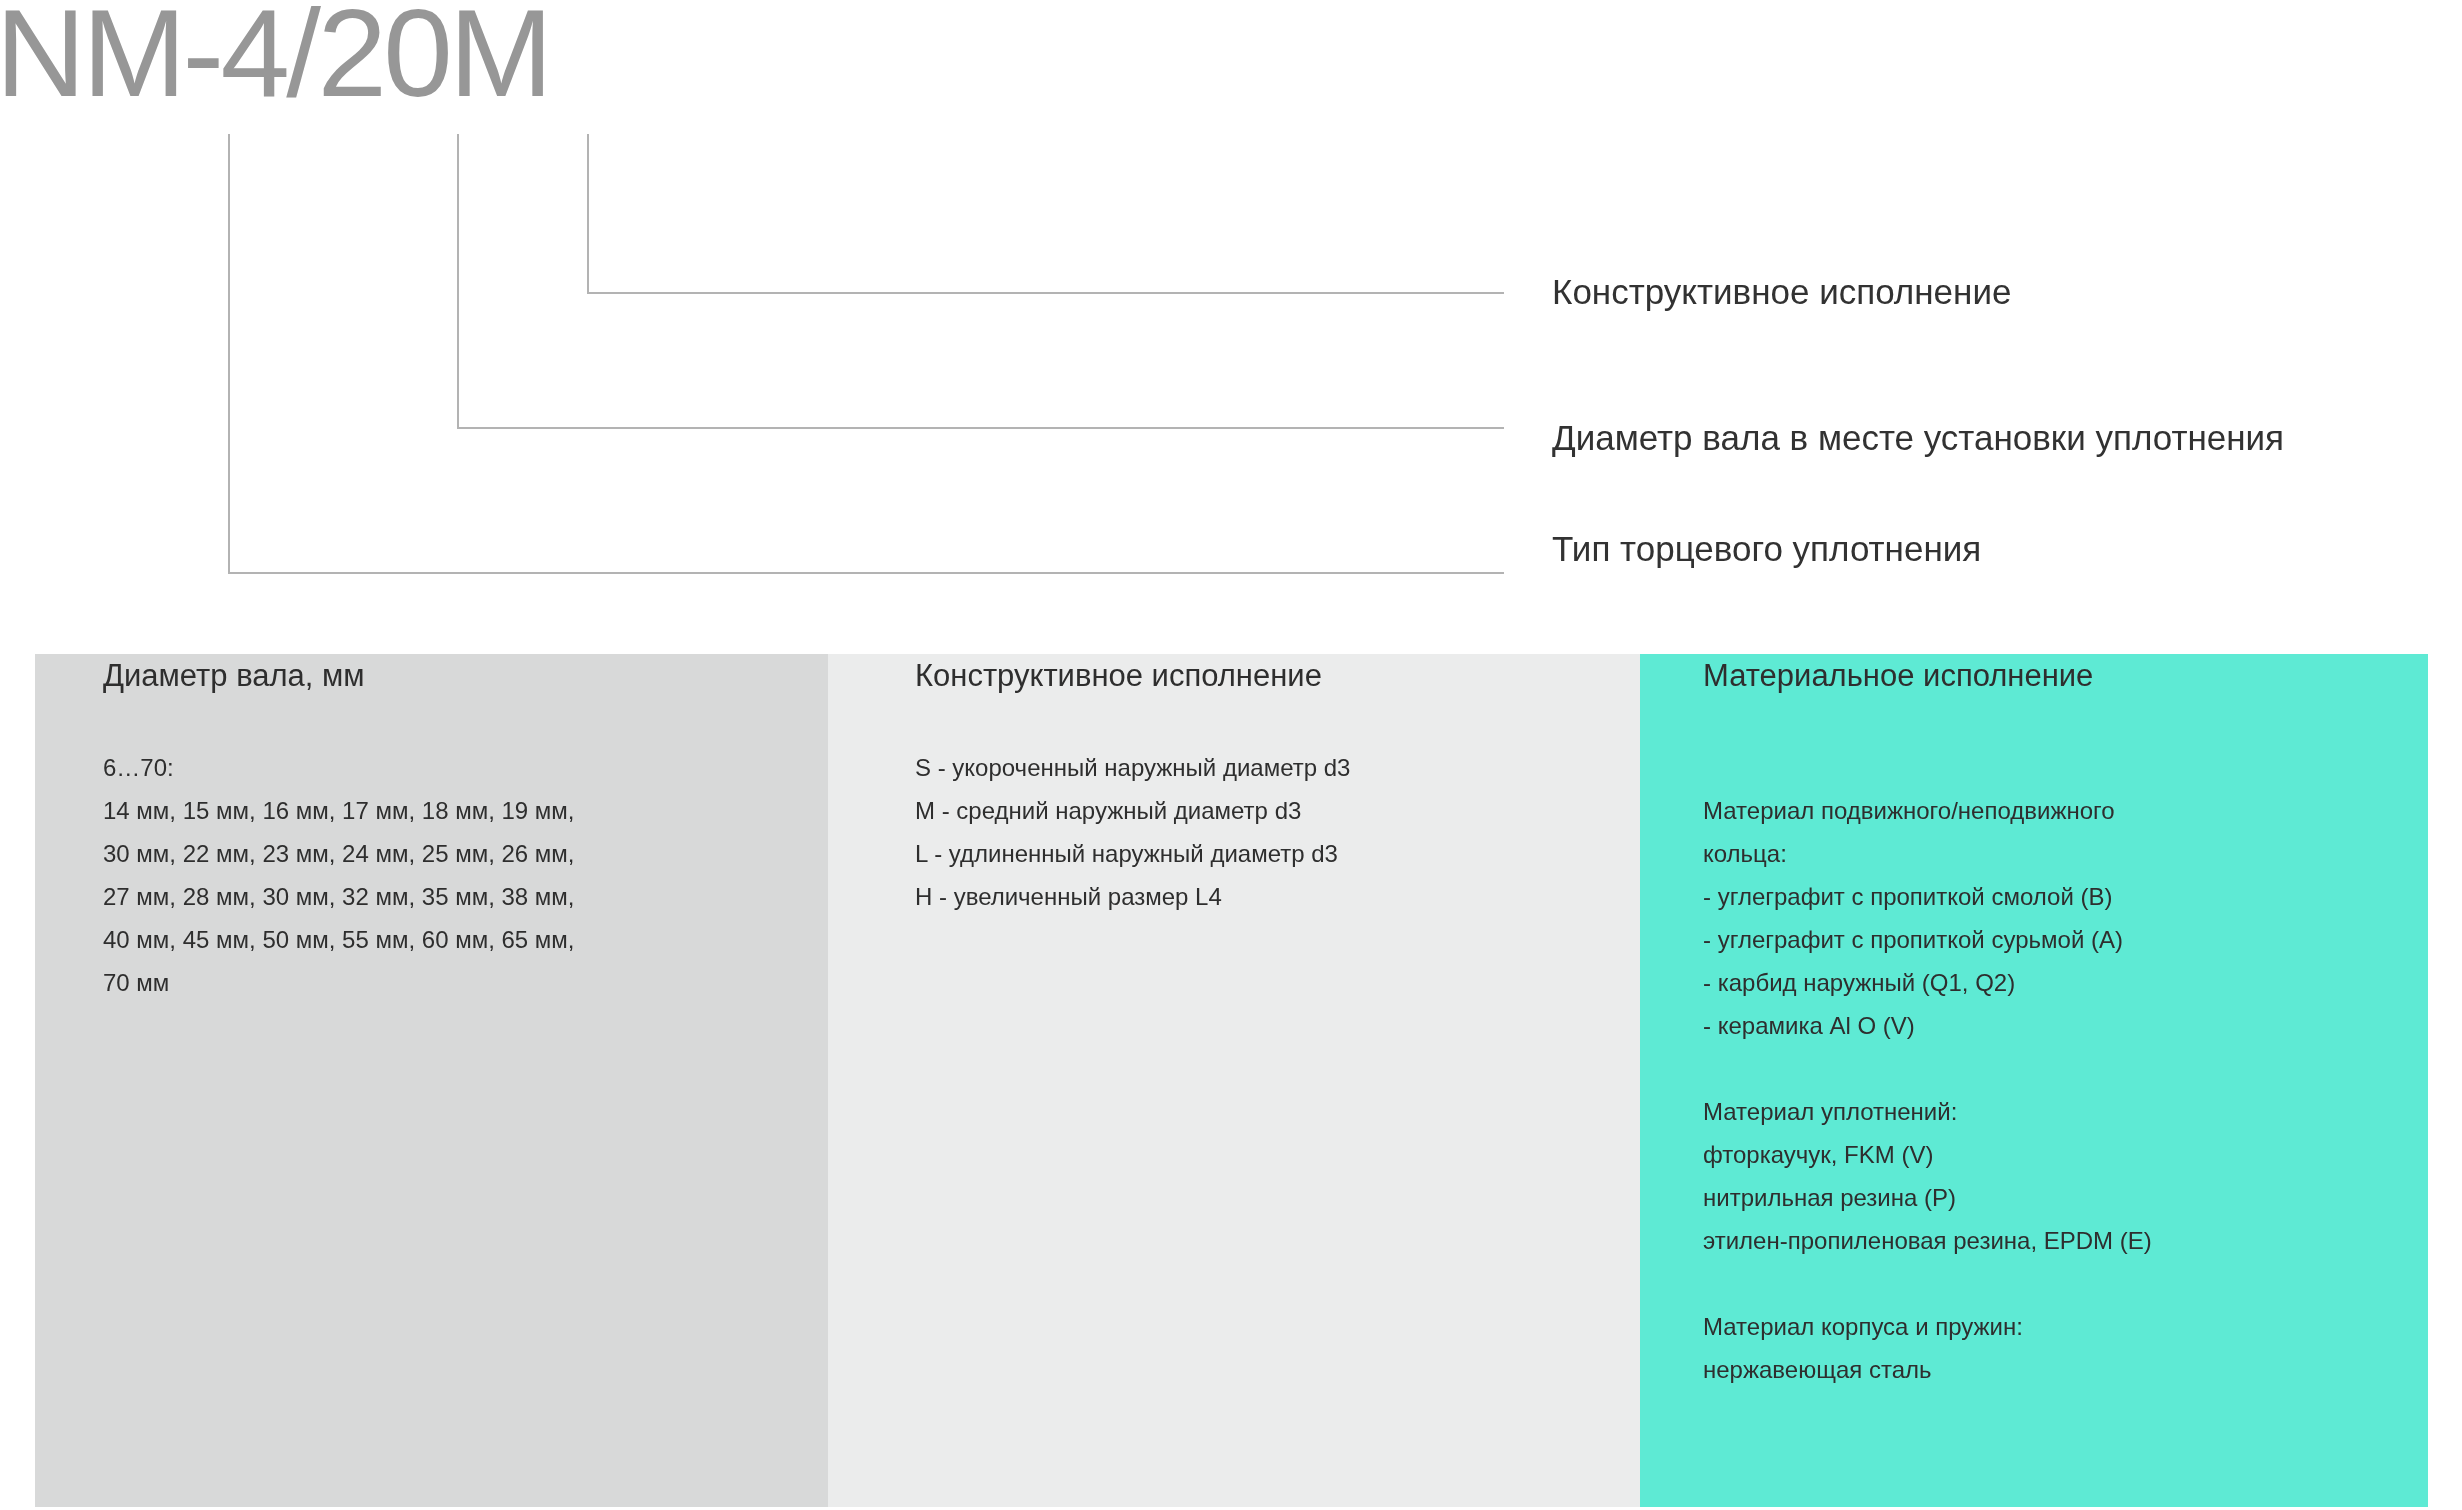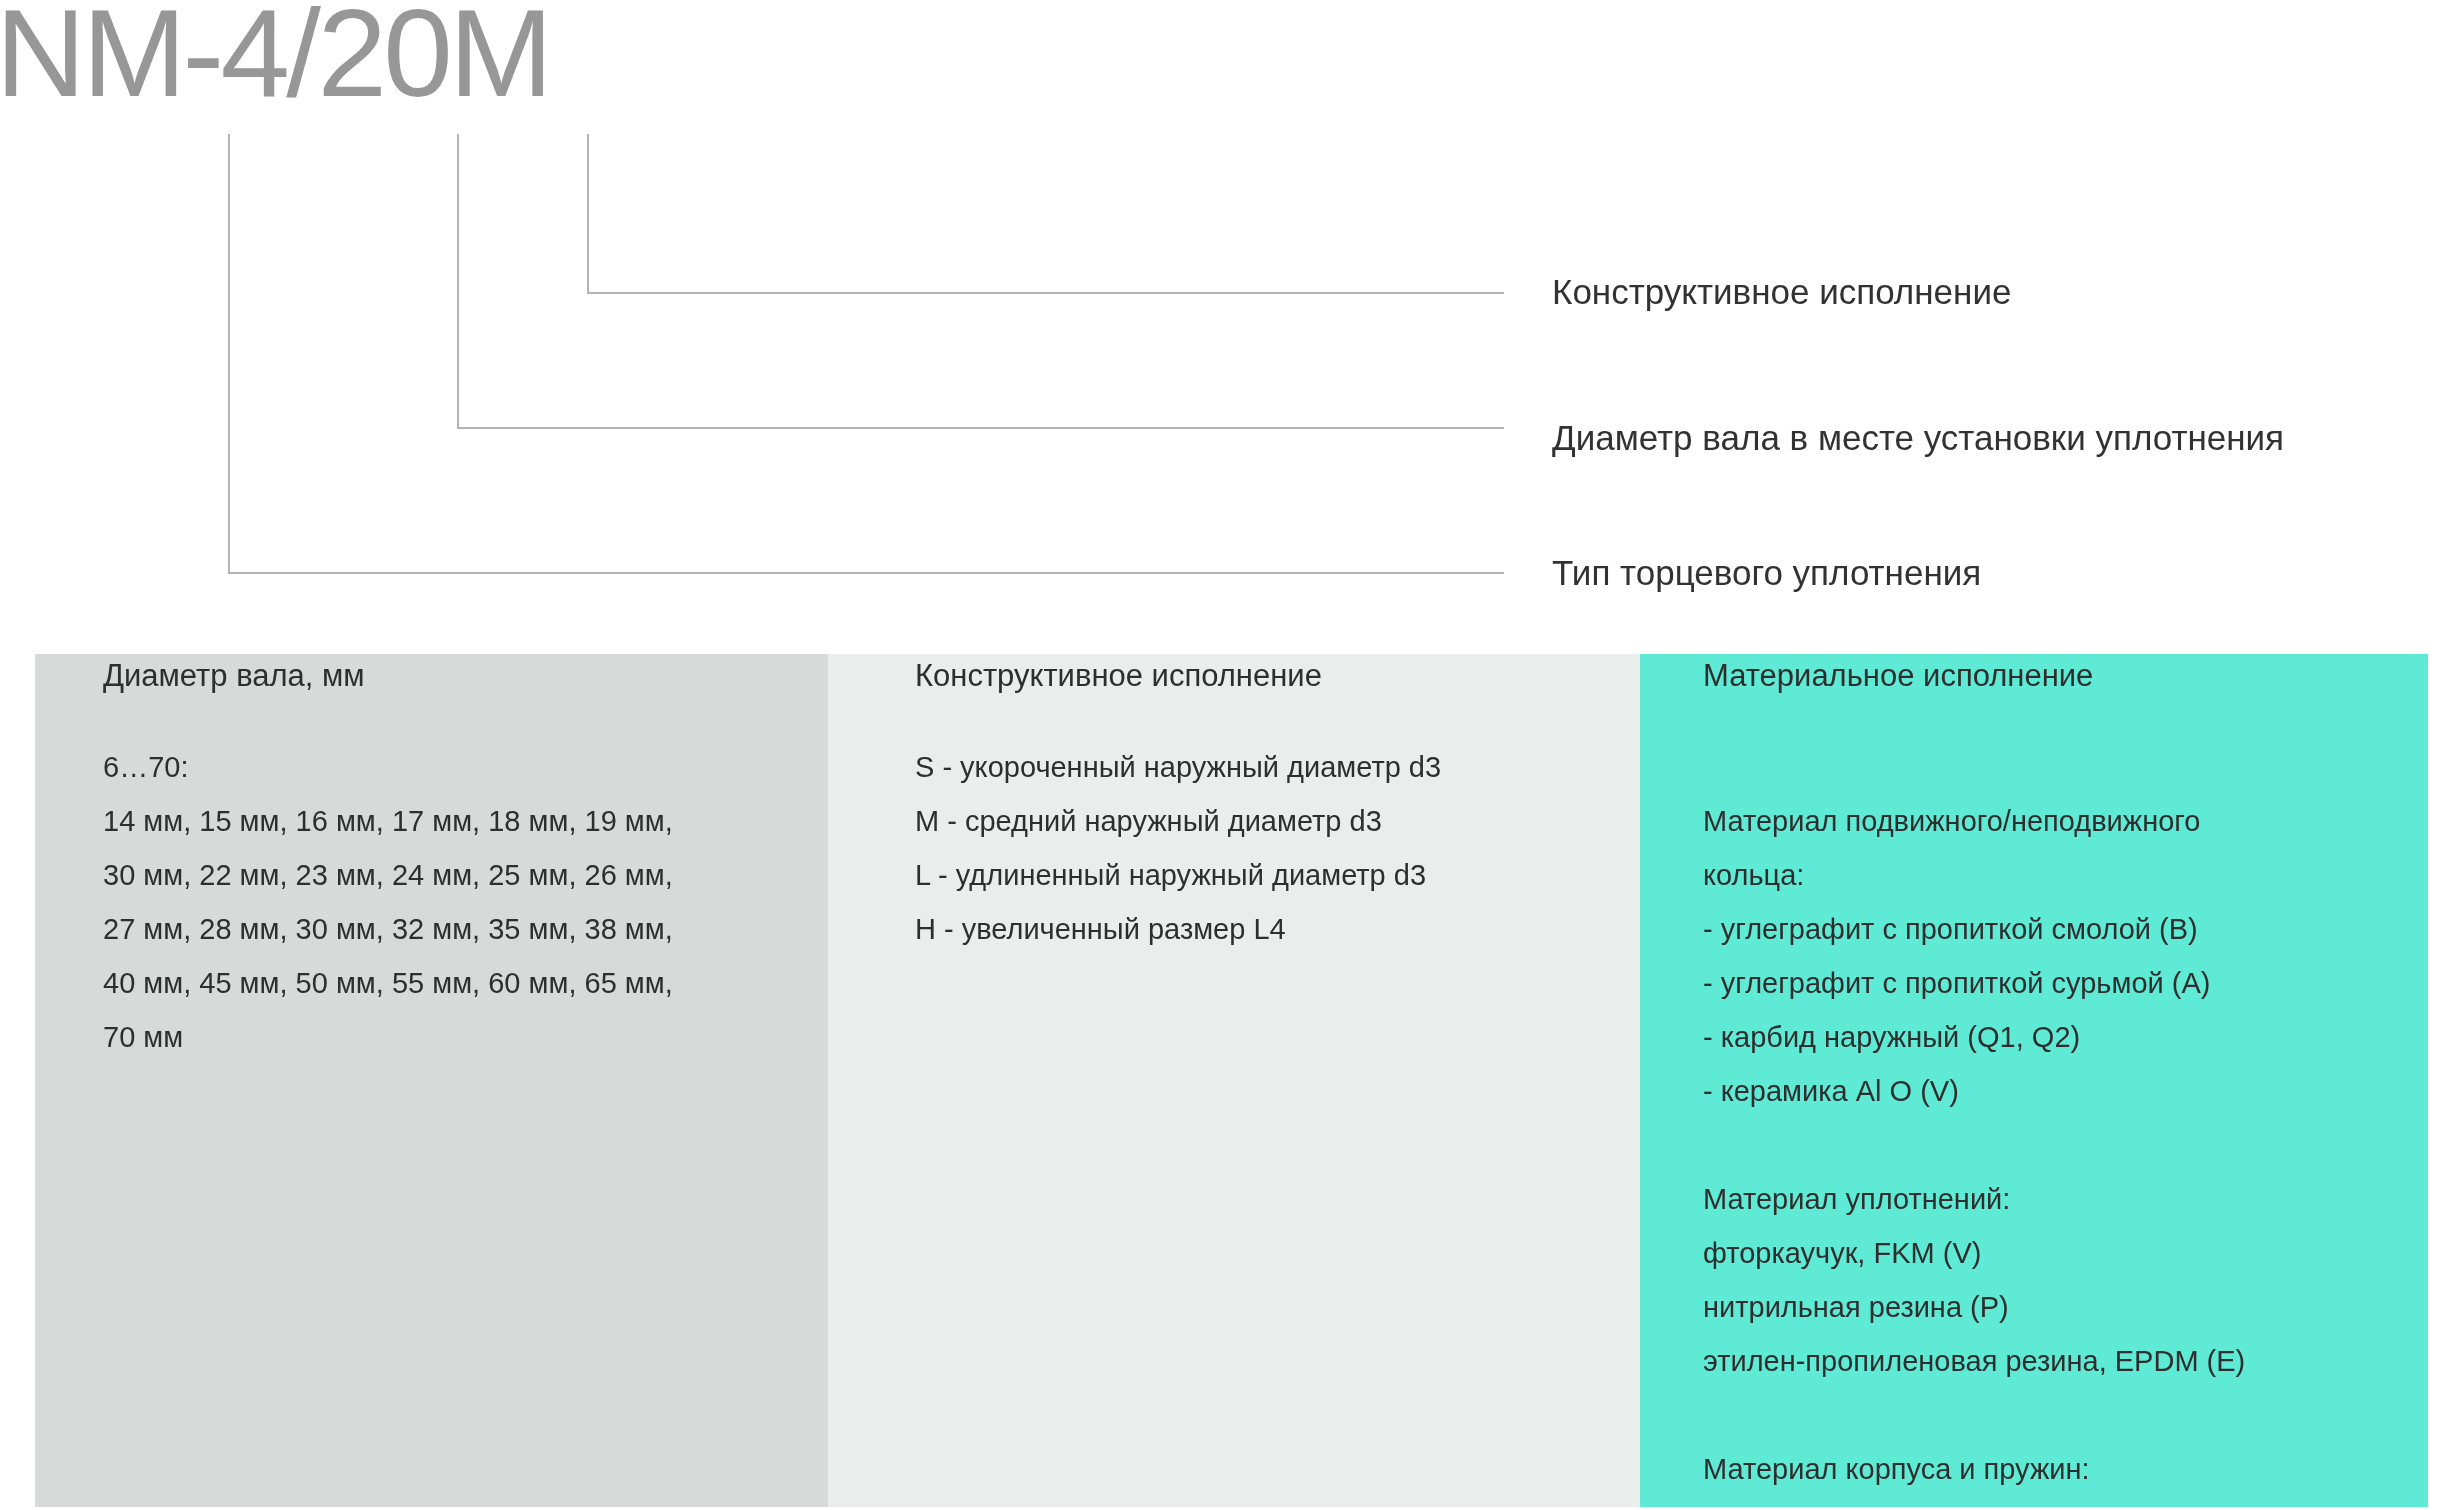--- a/index.html
+++ b/index.html
@@ -38,21 +38,21 @@
   .callout {
     position: absolute;
     left: 1552px;
     font-size: 35px;
     line-height: 43px;
     color: #323232;
     white-space: nowrap;
   }
   .callout.c1 { top: 270px; }
   .callout.c2 { top: 416px; }
-  .callout.c3 { top: 551px; }
+  .callout.c3 { top: 527px; }
   .panels {
     position: absolute;
     left: 35px;
     top: 654px;
     width: 2393px;
     height: 853px;
     display: flex;
     flex-direction: row;
   }
   .panel {
@@ -63,25 +63,24 @@
   .panel.p1 { background: #d8d9d9; padding-left: 68px; }
   .panel.p2 { background: #ebecec; padding-left: 87px; }
   .panel.p3 { background: #5eead4; padding-left: 63px; }
   .panel-header {
     font-size: 31px;
     line-height: 43px;
     white-space: nowrap;
   }
   .panel-body { margin-top: 49px; }
   .line {
-    font-size: 29px;
+    font-size: 24px;
     line-height: 43px;
     min-height: 43px;
     white-space: nowrap;
-    margin-top: 11px;
   }
 </style>
 </head>
 <body>
 
 <div class="stage">
 
   <div class="title">NM-4/20M</div>
 
   <div class="vline v1"></div>

